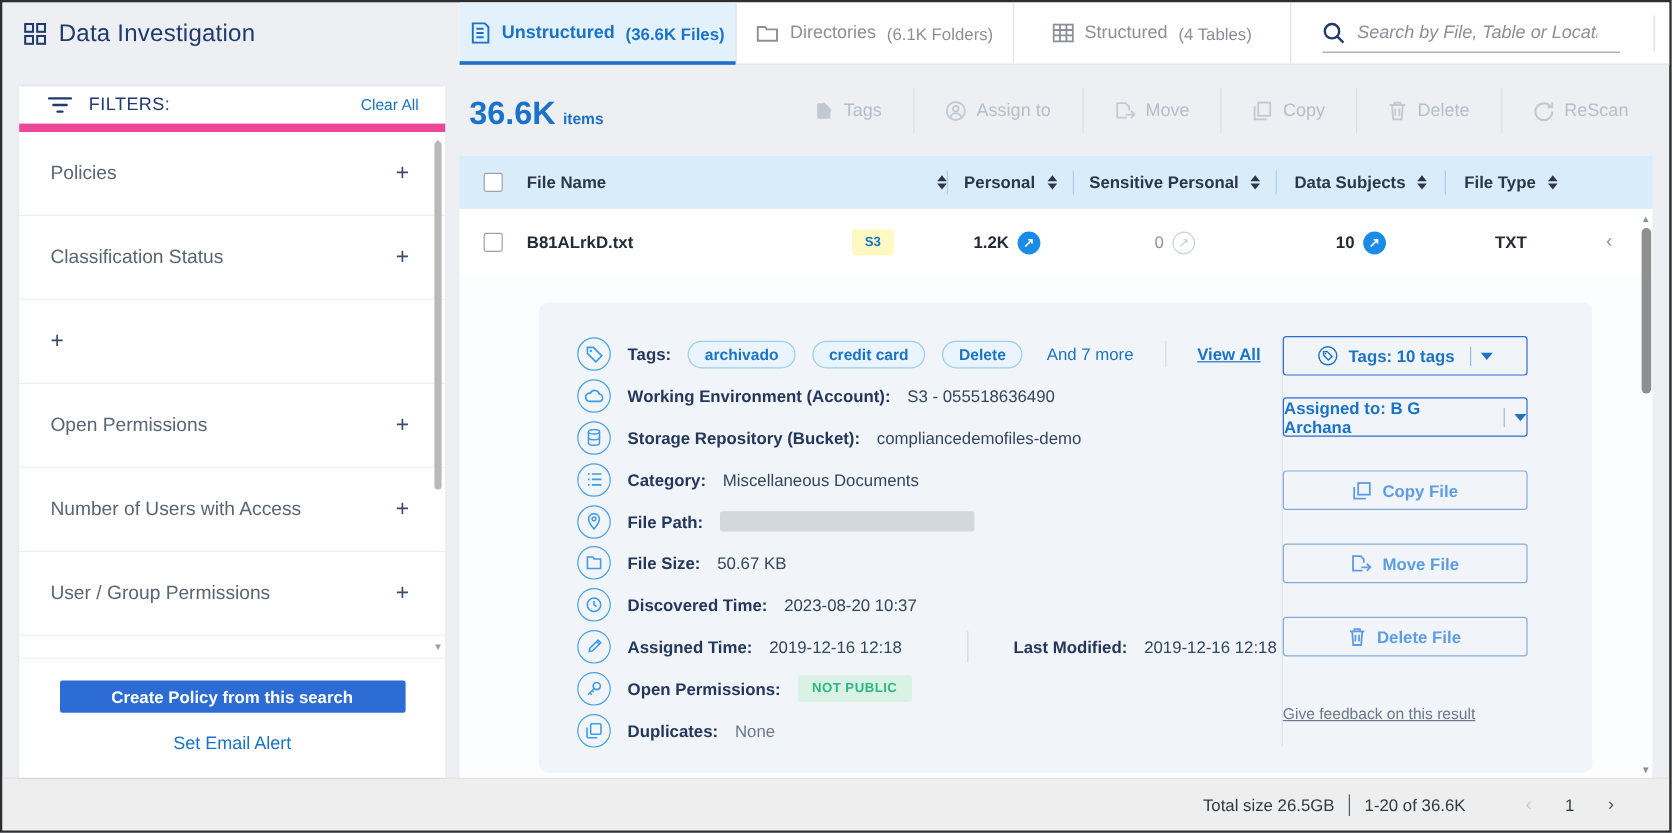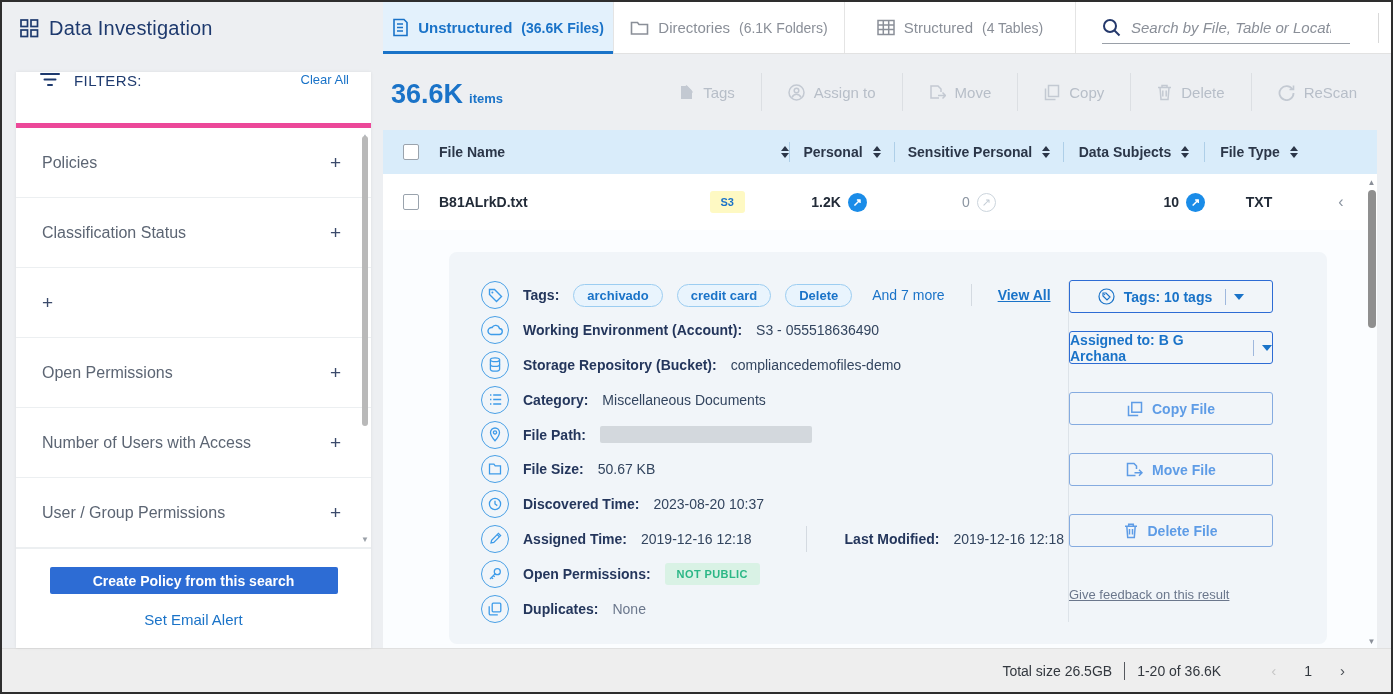--- a/index.html
+++ b/index.html
@@ -26,21 +26,21 @@
   .search-box input::placeholder { color:#8a8f98; }
   .tb-divider { width:1px; height:30px; background:#d9d9d9; margin:0 24px 0 28px; }
 
   
   .middle { flex:1; display:flex; min-height:0; }
 
   
   .sidebar { width:381px; flex:0 0 381px; background:#edeff2; }
   .filter-panel { background:#fff; margin:18px 12px 0 14px; height:576px; display:flex; flex-direction:column;
                   box-shadow:0 0 3px rgba(0,0,0,.08); position:relative; }
-  .filter-head { height:56px; border-bottom:5px solid #ec4899; display:flex; align-items:flex-start; padding:0 22px 0 24px; gap:14px; }
+  .filter-head { height:38px; border-bottom:7px solid #ec4899; display:flex; align-items:center; padding:0 22px 0 24px; gap:14px; }
   .filter-title { color:#1e3a6e; font-size:15px; letter-spacing:.4px; flex:1; }
   .clear-all { color:#1a73c8; font-size:13px; cursor:pointer; }
   .filter-list { flex:1; overflow:hidden; position:relative; }
   .filter-item { height:70px; display:flex; align-items:center; padding:0 30px 0 26px; border-bottom:1px solid #eceff1; cursor:pointer; }
   .filter-item span.lbl { flex:1; color:#5c6573; font-size:16px; }
   .filter-item span.plus { color:#3b4a6b; font-size:19px; font-weight:400; }
   .side-scroll { position:absolute; right:2px; top:4px; bottom:4px; width:8px; }
   .side-scroll .thumb { position:absolute; top:4px; right:1px; width:6px; height:290px; background:#b9b9b9; border-radius:3px; }
   .side-scroll .arr { position:absolute; right:0; width:8px; text-align:center; font-size:8px; color:#9aa0a8; }
   .filter-footer { border-top:1px solid #eceff1; padding:18px 0 20px; text-align:center; }
@@ -79,21 +79,21 @@
   .sorter .dn { border-top:5px solid #2b3648; }
 
   
   .trow { height:56px; flex:0 0 56px; background:#fff; display:flex; align-items:center; font-size:14px;
           color:#222b38; padding-right:8px; }
   .fname { font-weight:bold; flex:1; }
   .src-badge { background:#fef9c3; color:#1a73c8; font-size:11px; font-weight:bold; padding:5px 11px; border-radius:3px; margin-right:38px; }
   .metric { display:flex; align-items:center; justify-content:center; gap:7px; font-weight:bold; }
   .m-personal { flex:0 0 112px; }
   .m-sensitive { flex:0 0 168px; }
-  .m-subjects { flex:0 0 142px;justify-content:flex-end; }
+  .m-subjects { flex:0 0 142px; }
   .m-filetype { flex:0 0 108px; justify-content:center; display:flex; font-weight:bold; }
   .go-circle { width:19px; height:19px; border-radius:50%; background:#1a8ce8; color:#fff; display:flex;
                align-items:center; justify-content:center; font-size:11px; cursor:pointer; }
   .go-circle.off { background:#fff; border:1px solid #ccd5dd; color:#c2cbd4; }
   .metric.dim { color:#8b95a1; font-weight:normal; }
   .row-chevron { flex:0 0 56px; text-align:center; color:#8b95a1; font-size:16px; cursor:pointer; }
 
   
   .expand { flex:1; background:#fbfdff; padding:22px 50px 0 66px; min-height:0; }
   .card { background:#f1f5f9; border-radius:8px; height:392px; display:flex; padding:26px 0 18px 32px; }

